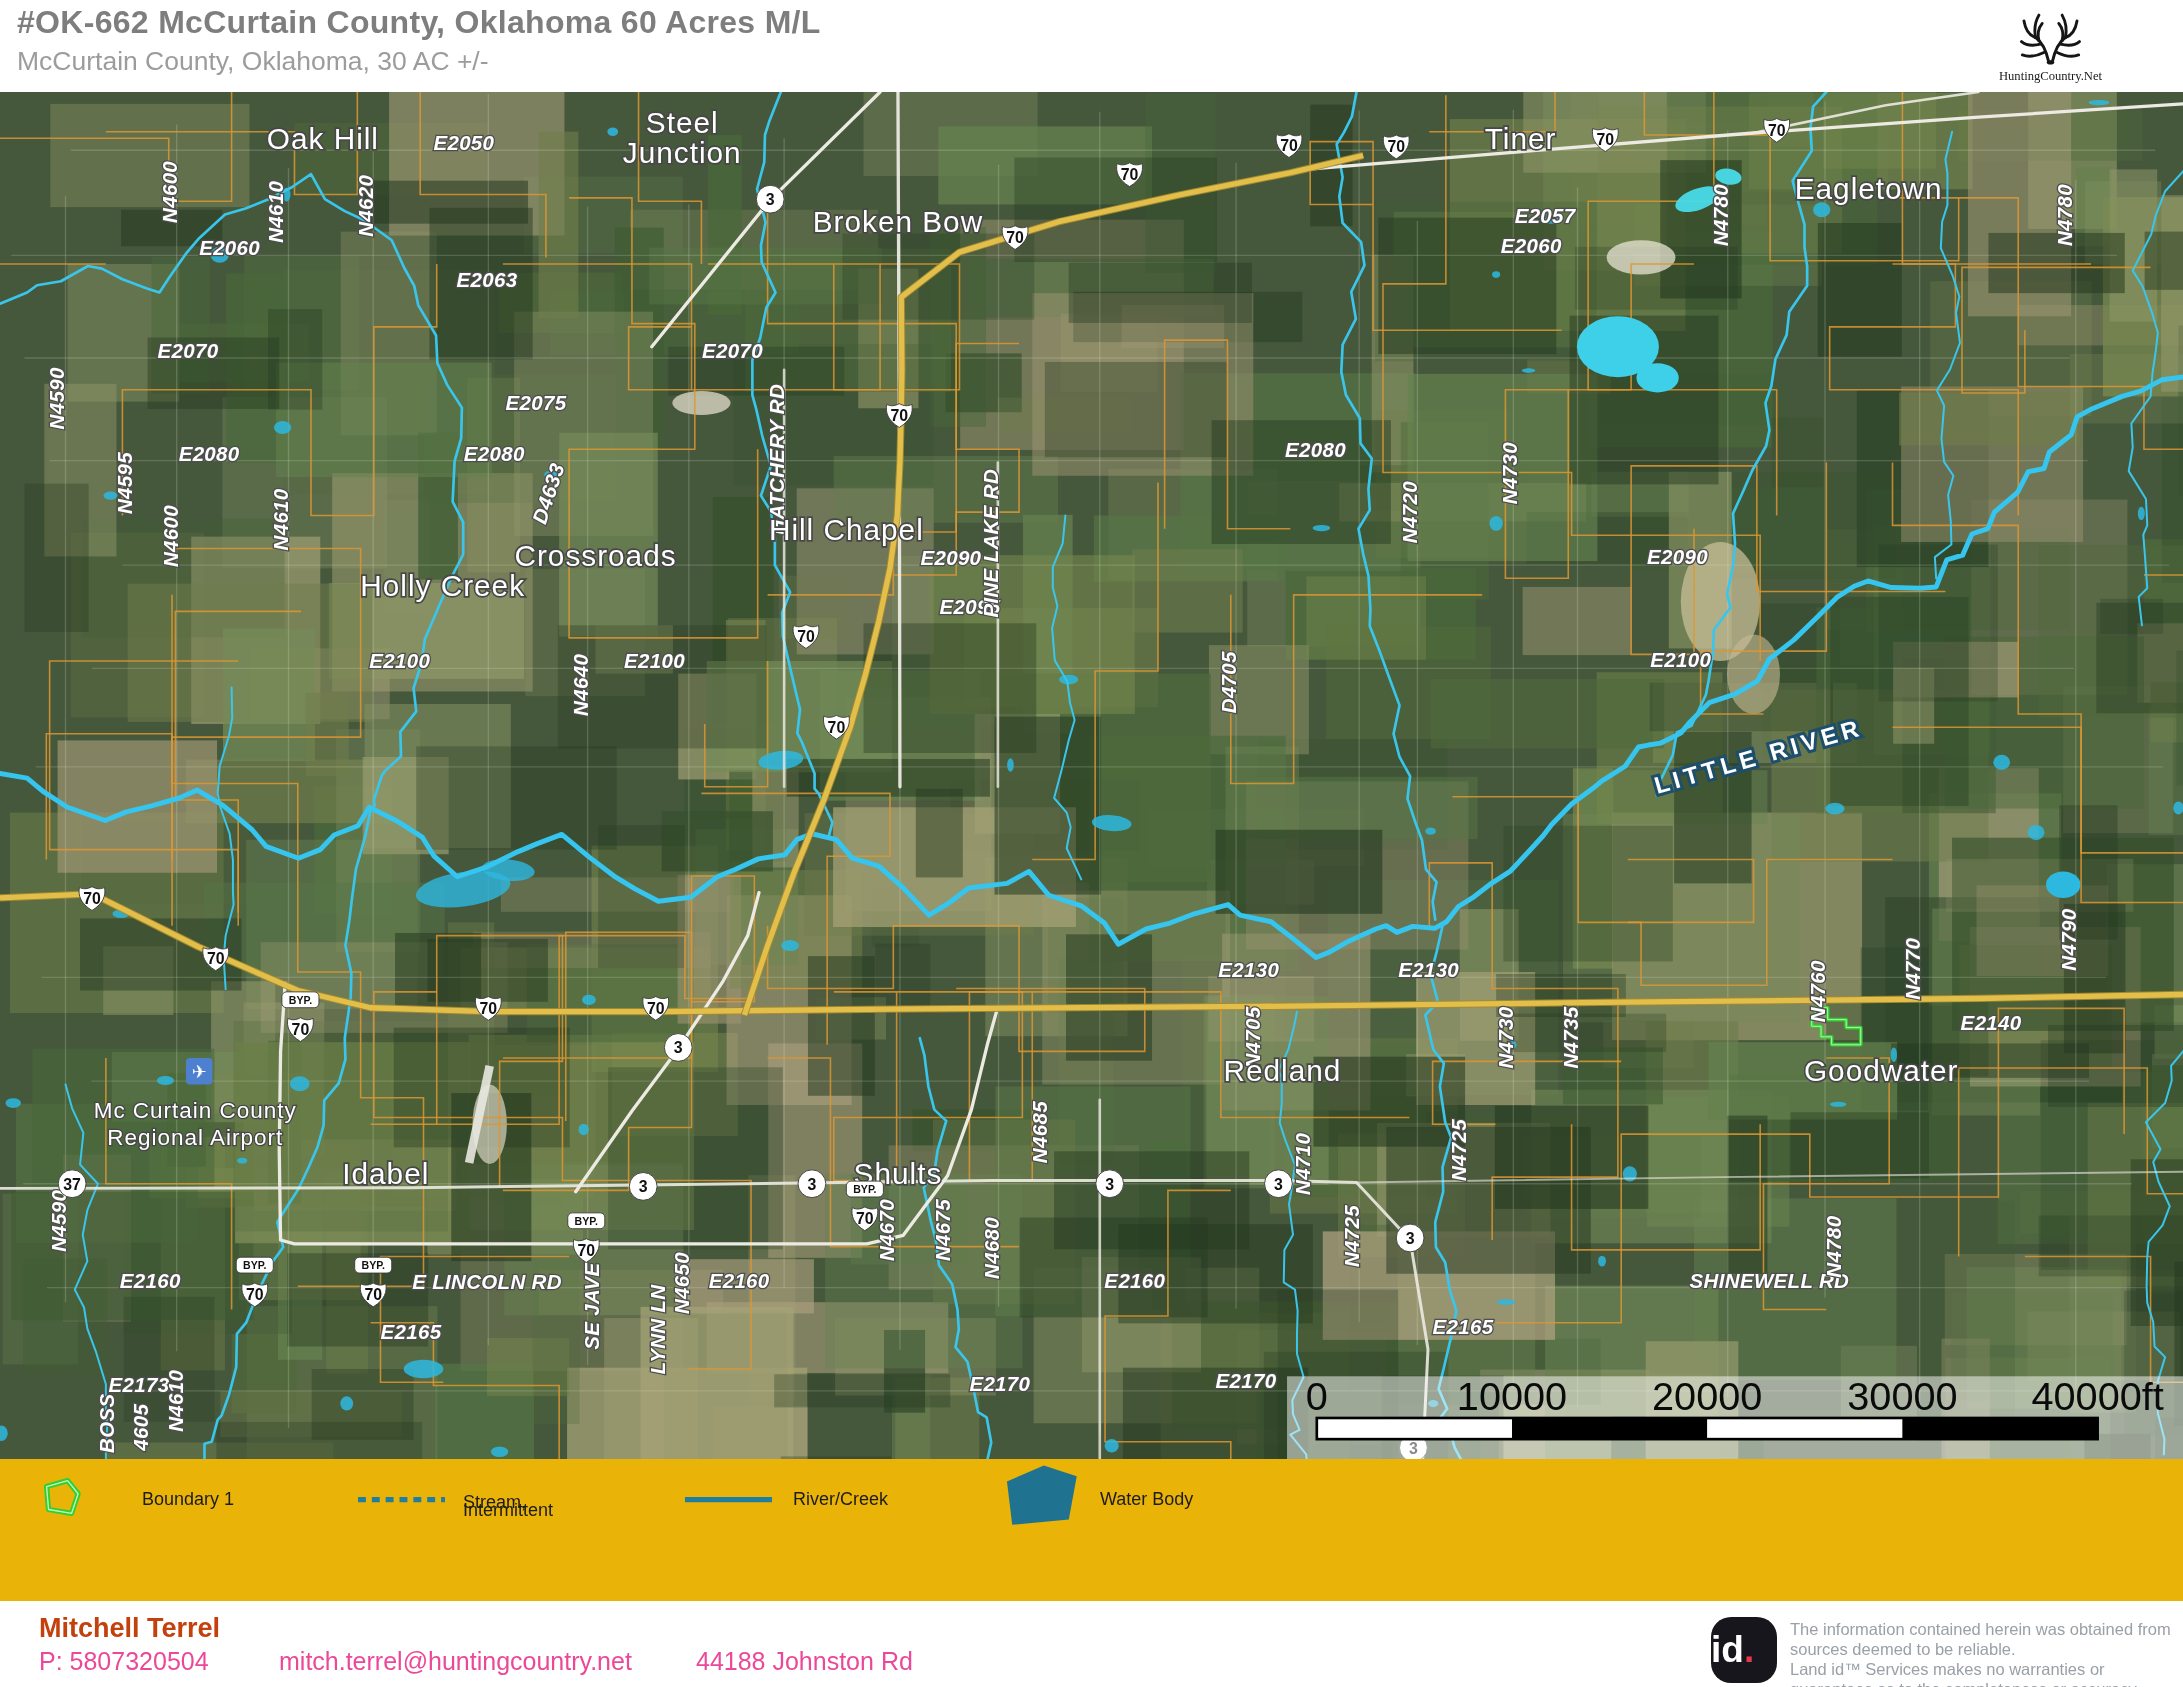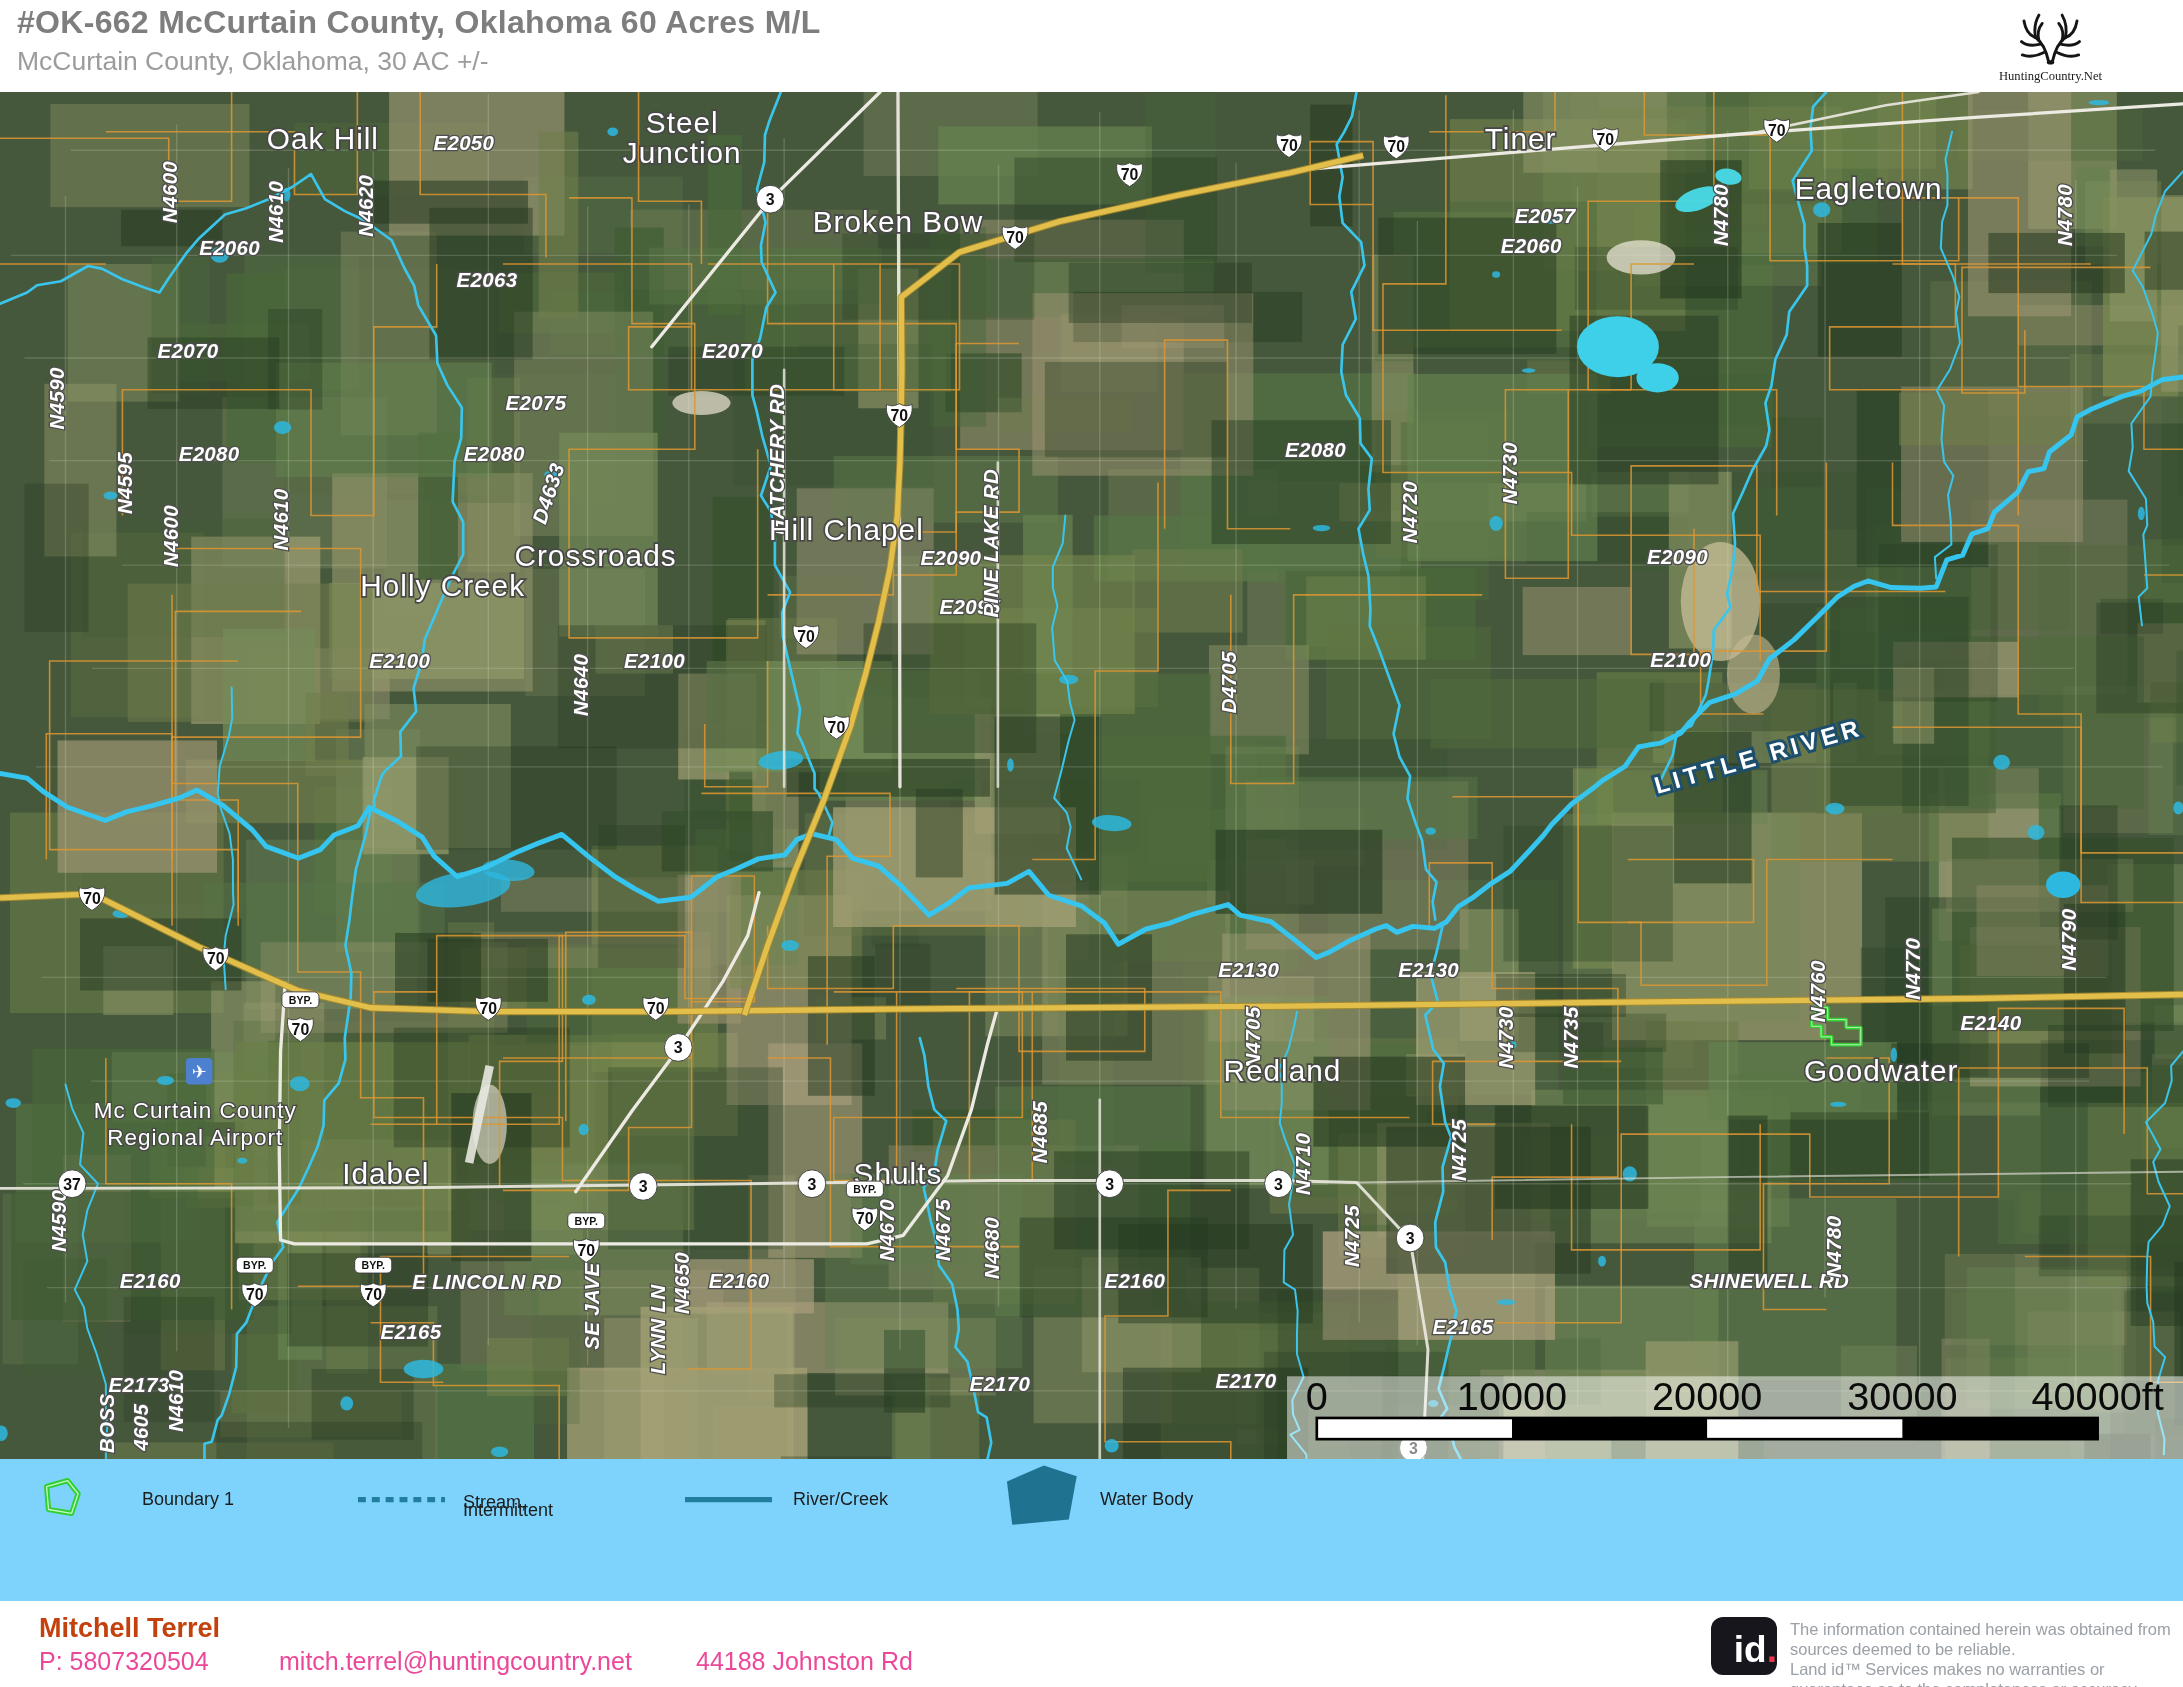--- a/index.html
+++ b/index.html
@@ -18,27 +18,27 @@
   .tn{font:500 45px "Liberation Sans",sans-serif;fill:#fff;stroke:#474747;stroke-width:5px;
       paint-order:stroke;text-anchor:middle;letter-spacing:1.5px;}
   .tn.sm{font-size:34px;stroke-width:4px;}
   .rv{font:700 36px "Liberation Sans",sans-serif;fill:#fff;stroke:#1d4e6b;stroke-width:9px;
       paint-order:stroke;text-anchor:middle;letter-spacing:7px;}
   .sh{font:700 24px "Liberation Sans",sans-serif;fill:#111;text-anchor:middle;}
   .shb{font:700 16px "Liberation Sans",sans-serif;fill:#111;text-anchor:middle;}
   .sc{font:400 60px "Liberation Sans",sans-serif;fill:#0a0a0a;text-anchor:middle;}
   .ap{font:400 27px "Liberation Sans",sans-serif;fill:#fff;text-anchor:middle;}
   
-  .legend{position:absolute;left:0;top:1459px;width:2183px;height:142px;background:#7dd3fc;}
+  .legend{position:absolute;left:0;top:1459px;width:2183px;height:142px;background:#eab308;}
   .lg-label{position:absolute;font-size:18px;color:#1c1c1c;}
   
   .ft-name{position:absolute;left:39px;top:1613px;font-size:27px;font-weight:bold;color:#c2410c;}
   .ft-item{position:absolute;top:1647px;font-size:25px;color:#ec4899;}
-  .idbox{position:absolute;left:1711px;top:1617px;width:66px;height:58px;background:#16161c;
-         border-radius:12px;color:#fff;font-weight:bold;font-size:37px;text-align:right;line-height:66px;}
+  .idbox{position:absolute;left:1711px;top:1617px;width:66px;height:66px;background:#16161c;
+         border-radius:20px;color:#fff;font-weight:bold;font-size:37px;text-align:left;line-height:66px;}
   .idbox .dot{color:#e8374a;}
   .disc{position:absolute;left:1790px;top:1619px;width:397px;font-size:16.5px;line-height:1.22;color:#9aa0a6;}
 </style>
 </head>
 <body>
 
 <div class="page">
 
   <div class="hdr-title">#OK-662 McCurtain County, Oklahoma 60 Acres M/L</div>
   <div class="hdr-sub">McCurtain County, Oklahoma, 30 AC +/-</div>

